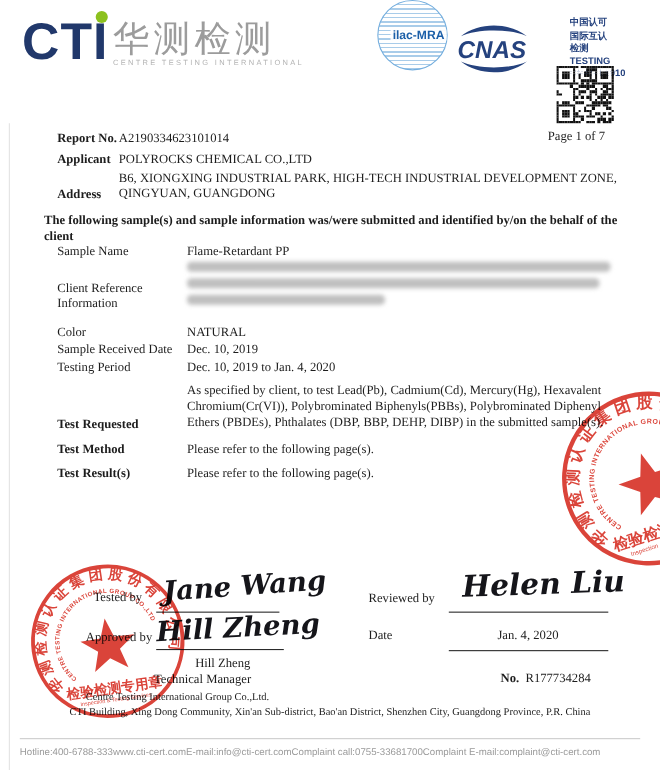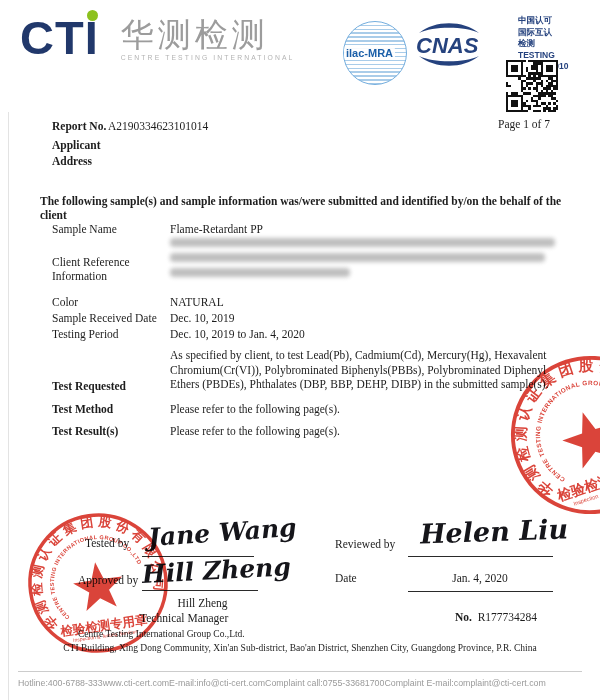--- a/index.html
+++ b/index.html
@@ -5,30 +5,30 @@
   html,body{margin:0;padding:0;background:#fff;}
   .page{position:relative;width:600px;height:700px;background:#ffffff;overflow:hidden;
         font-family:"Liberation Serif",serif;color:#1d1d1d;font-size:11.5px;}
   .abs{position:absolute;}
   
   .cti{left:20px;top:14px;display:flex;align-items:flex-start;}
   .cti-mark{position:relative;font-family:"Liberation Sans",sans-serif;font-weight:bold;
             font-size:47px;line-height:1;color:#21386b;letter-spacing:1px;}
   .cti-dot{position:absolute;width:11px;height:11px;border-radius:50%;background:#8cc11e;
            right:1px;top:-4px;}
-  .cti-right{margin-left:22px;padding-top:4px;}
+  .cti-right{margin-left:4px;padding-top:4px;}
   .cti-cn{font-size:33px;line-height:1;color:#9c9c9c;font-family:"Liberation Sans",sans-serif;letter-spacing:4px;}
   .cti-sub{font-size:6.8px;letter-spacing:2.1px;color:#b3b3b3;font-family:"Liberation Sans",sans-serif;margin-top:3px;white-space:nowrap;}
   .cma{left:233px;top:14px;width:112px;text-align:center;}
   .cma-num{margin-top:1px;font-family:"Liberation Sans",sans-serif;font-weight:bold;
            font-size:13.5px;color:#e02b20;letter-spacing:1.5px;white-space:nowrap;}
   .doc-title{left:225px;top:79px;width:185px;text-align:center;font-size:27px;font-weight:bold;color:#111;}
-  .ilac{left:343px;top:21px;width:64px;height:64px;border-radius:50%;border:1.5px solid #74aede;
+  .ilac{left:343px;top:0;width:64px;height:64px;border-radius:50%;border:1.5px solid #74aede;
         background:repeating-linear-gradient(180deg,#ffffff 0 2.6px,#a9cce9 2.6px 3.9px);
-        display:flex;align-items:center;justify-content:flex-start;box-sizing:border-box;}
+        display:flex;align-items:center;justify-content:flex-end;box-sizing:border-box;}
   .ilac-label{font-family:"Liberation Sans",sans-serif;font-weight:bold;font-size:11px;color:#1b5fa8;
               background:rgba(255,255,255,.9);padding:0 2px;border-radius:2px;}
   .accred{left:518px;top:15px;font-family:"Liberation Sans",sans-serif;font-weight:bold;
           font-size:8.5px;line-height:11.5px;color:#25427e;}
   .qr{left:506px;top:60px;width:52px;height:52px;display:grid;
       grid-template-columns:repeat(21,1fr);grid-template-rows:repeat(21,1fr);}
   .qr div{background:#fff;} .qr div.on{background:#111;}
   .page-num{left:498px;top:118px;font-size:11.5px;}
   
   .row{position:absolute;left:52px;display:flex;align-items:flex-end;}
@@ -531,24 +531,27 @@
     </div>
   <div class="abs page-num">Page 1 of 7</div>
 
   <div class="row" style="top:120px;">
     <span class="lab w1">Report No.</span>
     <span class="val">A2190334623101014</span>
   </div>
 
   <div class="row" style="top:139px;">
     <span class="lab w1">Applicant</span>
+    <span class="val">POLYROCKS CHEMICAL CO.,LTD</span>
   </div>
 
   <div class="row" style="top:155px;">
     <span class="lab w1">Address</span>
+    <span class="val" style="width:455px;line-height:14px;">B6, XIONGXING INDUSTRIAL PARK, HIGH-TECH INDUSTRIAL DEVELOPMENT ZONE,
+QINGYUAN, GUANGDONG</span>
   </div>
 
   <div class="abs intro" style="top:194px;">The following sample(s) and sample information was/were submitted and identified by/on the behalf of the
 client</div>
 
   <div class="row" style="top:223px;">
     <span class="w2 val" style="font-weight:normal;">Sample Name</span>
     <span class="val">Flame-Retardant PP</span>
   </div>
 

